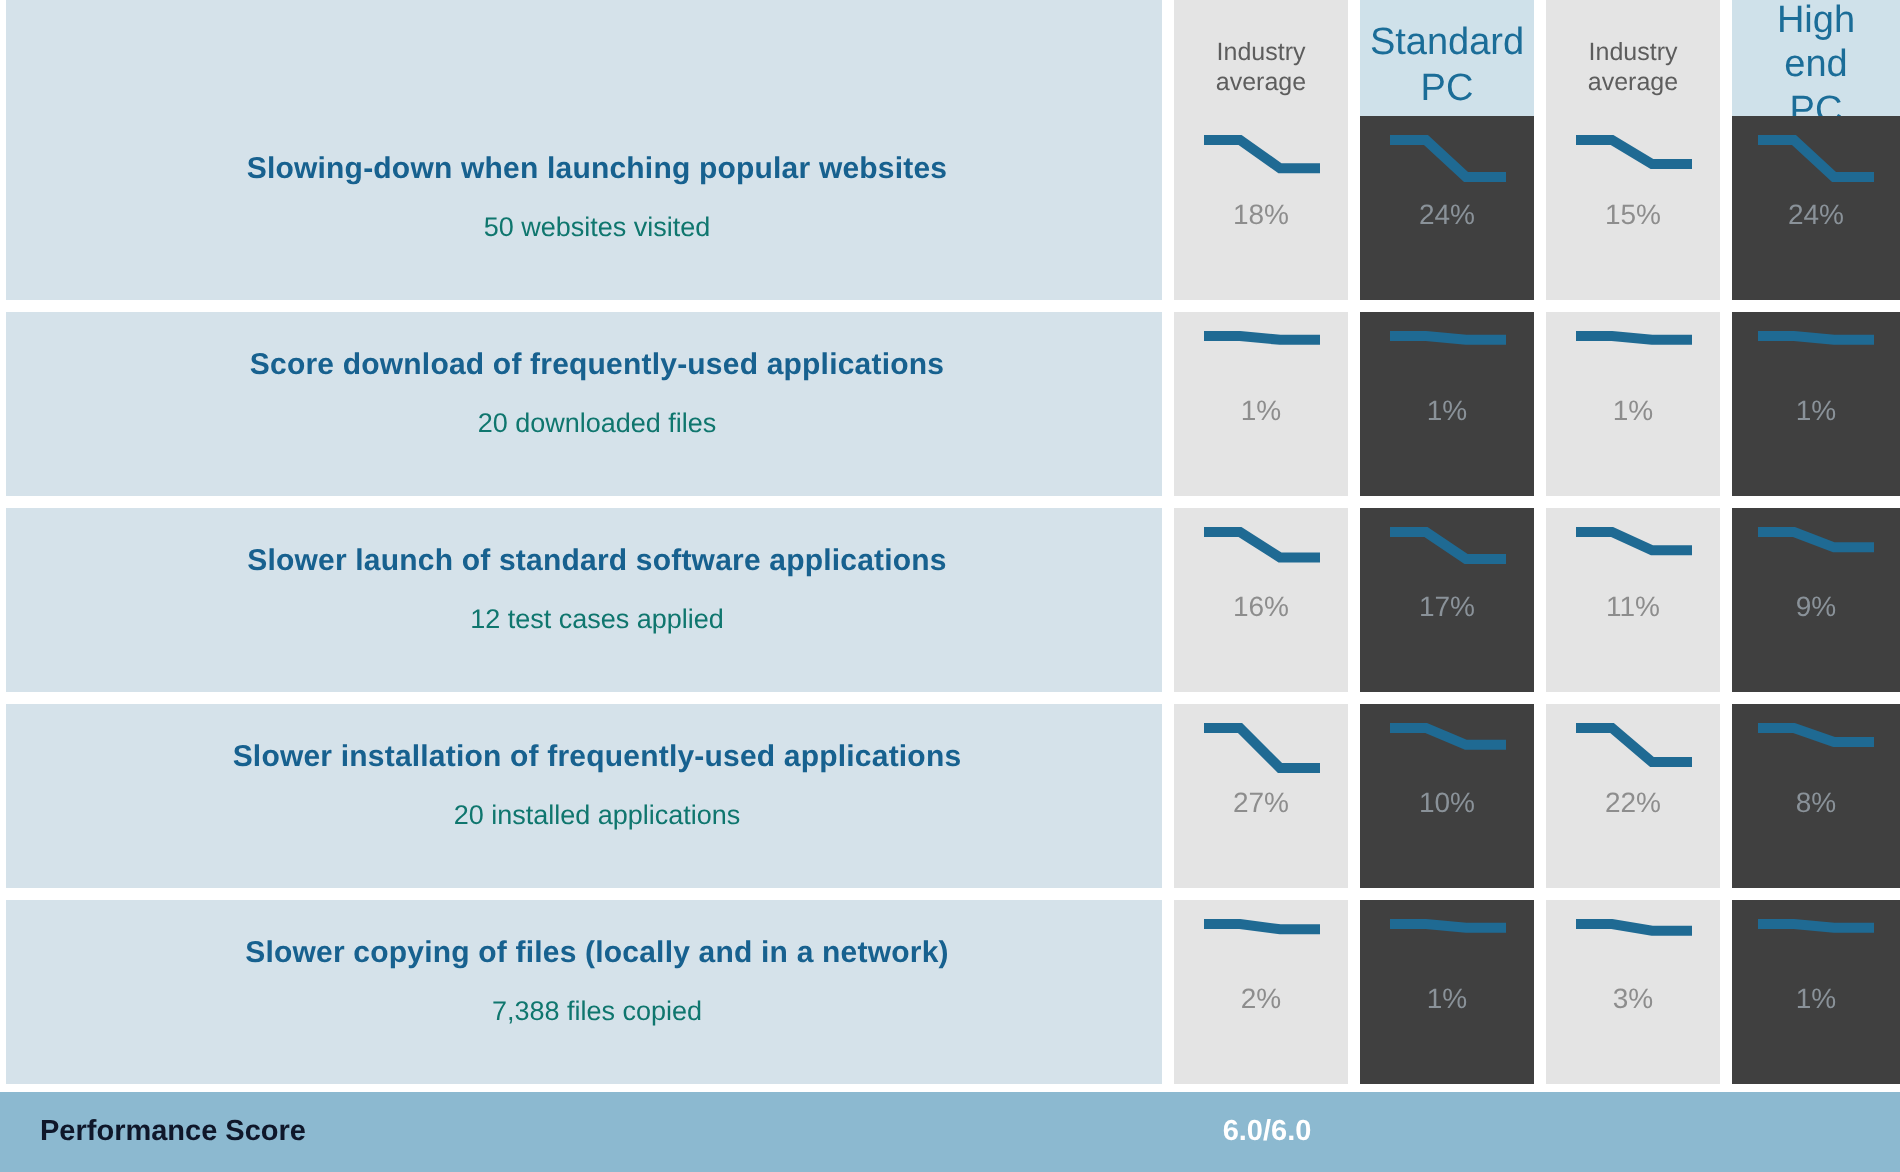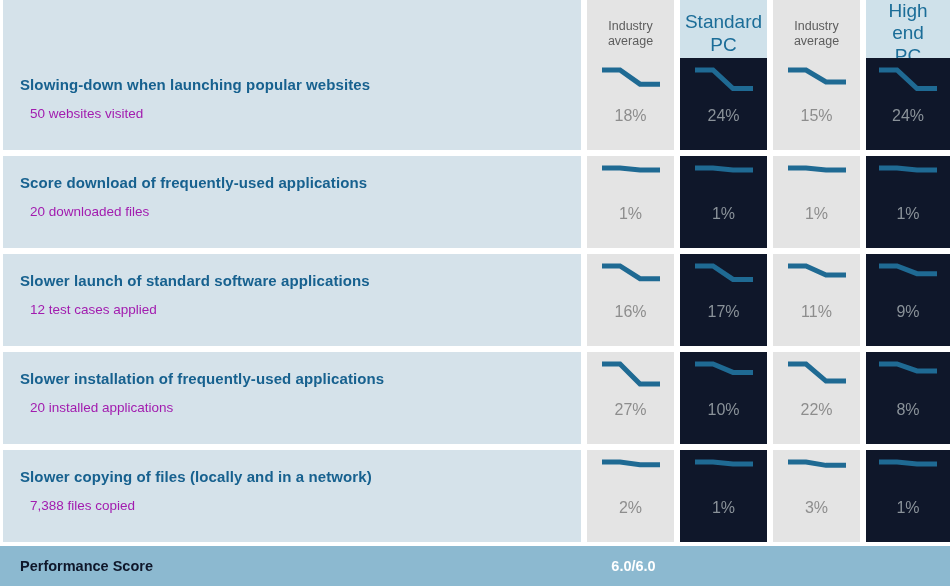--- a/index.html
+++ b/index.html
@@ -62,55 +62,55 @@
     background: #ffffff;
     width: 950px;
   }
 
   
   .metric-row { height: 92px; }
   .cell-label {
     background: #d5e2ea;
     box-sizing: border-box;
     padding: 18px 4px 0 20px;
+    text-align: center;
   }
   .cell-gap { background: #ffffff; }
   .metric-title {
     color: #17618f;
     font-size: 15px;
     font-weight: bold;
     letter-spacing: 0.1px;
     margin: 0 0 13px 0;
   }
   .metric-sub {
-    color: #a21caf;
+    color: #0f766e;
     font-size: 13.5px;
     margin: 10px;
   }
 
   .cell-val {
     box-sizing: border-box;
     display: flex;
     flex-direction: column;
     align-items: center;
     position: relative;
   }
   .cell-val.grey { background: #e4e4e4; }
-  .cell-val.blue { background: #0f172a; }
+  .cell-val.blue { background: #404040; }
 
   .spark {
     width: 62px;
     height: 34px;
     margin-top: 7px;
     display: block;
   }
   .pct {
     color: #8d8d8d;
-    font-size: 16px;
-    margin-top: 8px;
+    font-size: 14px;
     text-align: left;
   }
   .cell-val.blue .pct { color: #8a9299; }
 
   
   .footer {
     position: absolute;
     left: 0;
     bottom: 0;
     width: 950px;

